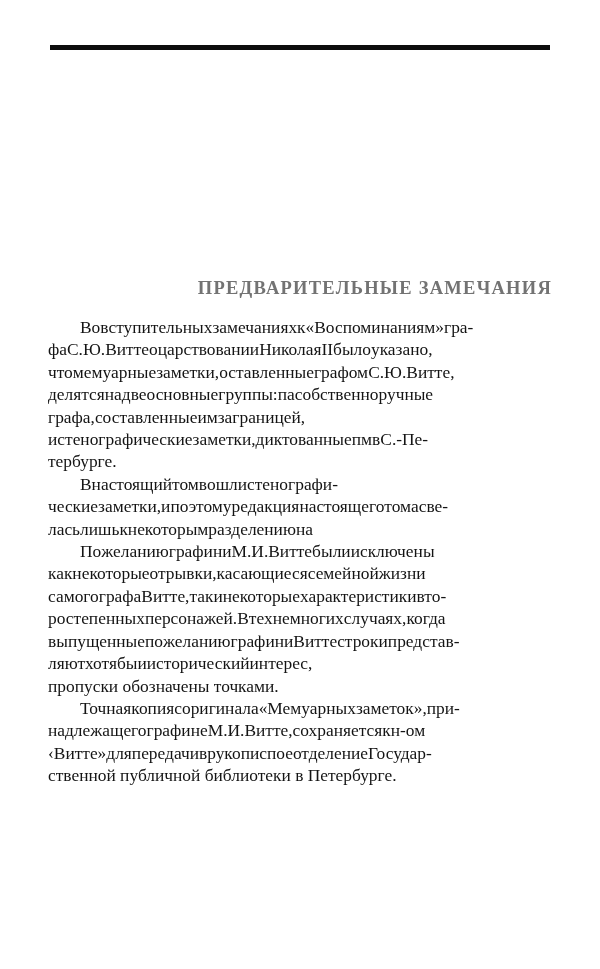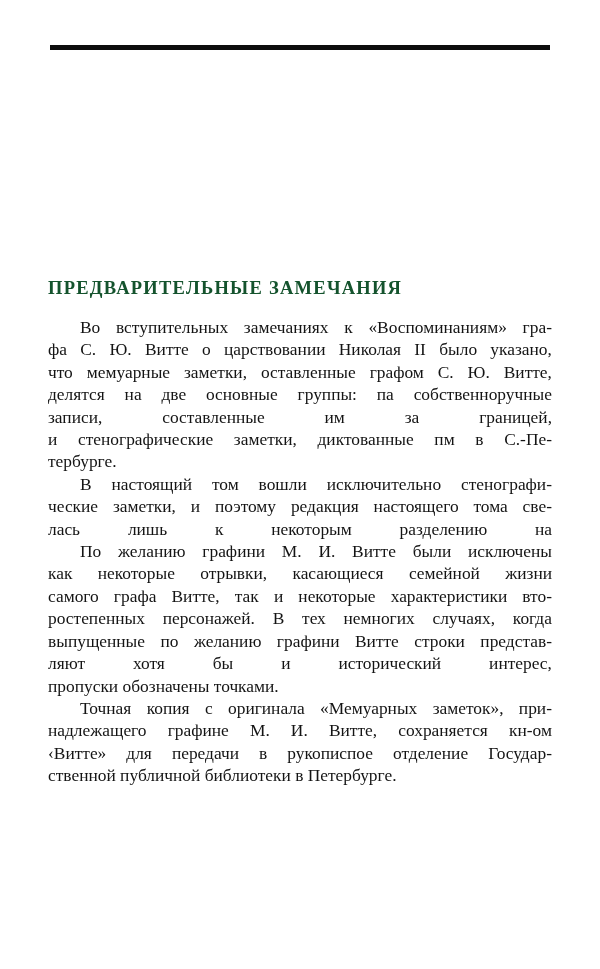--- a/index.html
+++ b/index.html
@@ -32,26 +32,26 @@
     height: 5px;
     background: #0d0d0d;
   }
 
   
   .heading {
     position: absolute;
     left: 48px;
     top: 278px;
     width: 504px;
-    text-align: left;
+    text-align: right;
     font-weight: bold;
     font-size: 18.5px;
     letter-spacing: 1.25px;
     line-height: 1.1;
-    color: #14532d;
+    color: #737373;
     white-space: nowrap;
   }
 
   
   .body-text {
     position: absolute;
     left: 48px;
     top: 316px;
     width: 504px;
   }
@@ -66,21 +66,20 @@
 
   
   .line {
     display: block;
     white-space: nowrap;
   }
 
   
   .line.just {
     display: flex;
-    justify-content: space-between;
   }
   .line.just > .w {
     white-space: pre;
   }
 
   .line.indent {
     padding-left: 32px;
   }
   .line.indent.just {
     padding-left: 32px;
@@ -135,21 +134,21 @@
       <span class="line just">
           <span class="w">делятся</span>
           <span class="w">на</span>
           <span class="w">две</span>
           <span class="w">основные</span>
           <span class="w">группы:</span>
           <span class="w">па</span>
           <span class="w">собственноручные</span>
         </span>
       <span class="line just">
-          <span class="w">записи,</span>
+          <span class="w">графа,</span>
           <span class="w">составленные</span>
           <span class="w">им</span>
           <span class="w">за</span>
           <span class="w">границей,</span>
         </span>
       <span class="line just">
           <span class="w">и</span>
           <span class="w">стенографические</span>
           <span class="w">заметки,</span>
           <span class="w">диктованные</span>
@@ -159,21 +158,20 @@
         </span>
       <span class="line">тербурге.</span>
     </p>
 
     <p class="para">
       <span class="line just indent">
           <span class="w">В</span>
           <span class="w">настоящий</span>
           <span class="w">том</span>
           <span class="w">вошли</span>
-          <span class="w">исключительно</span>
           <span class="w">стенографи-</span>
         </span>
       <span class="line just">
           <span class="w">ческие</span>
           <span class="w">заметки,</span>
           <span class="w">и</span>
           <span class="w">поэтому</span>
           <span class="w">редакция</span>
           <span class="w">настоящего</span>
           <span class="w">тома</span>

